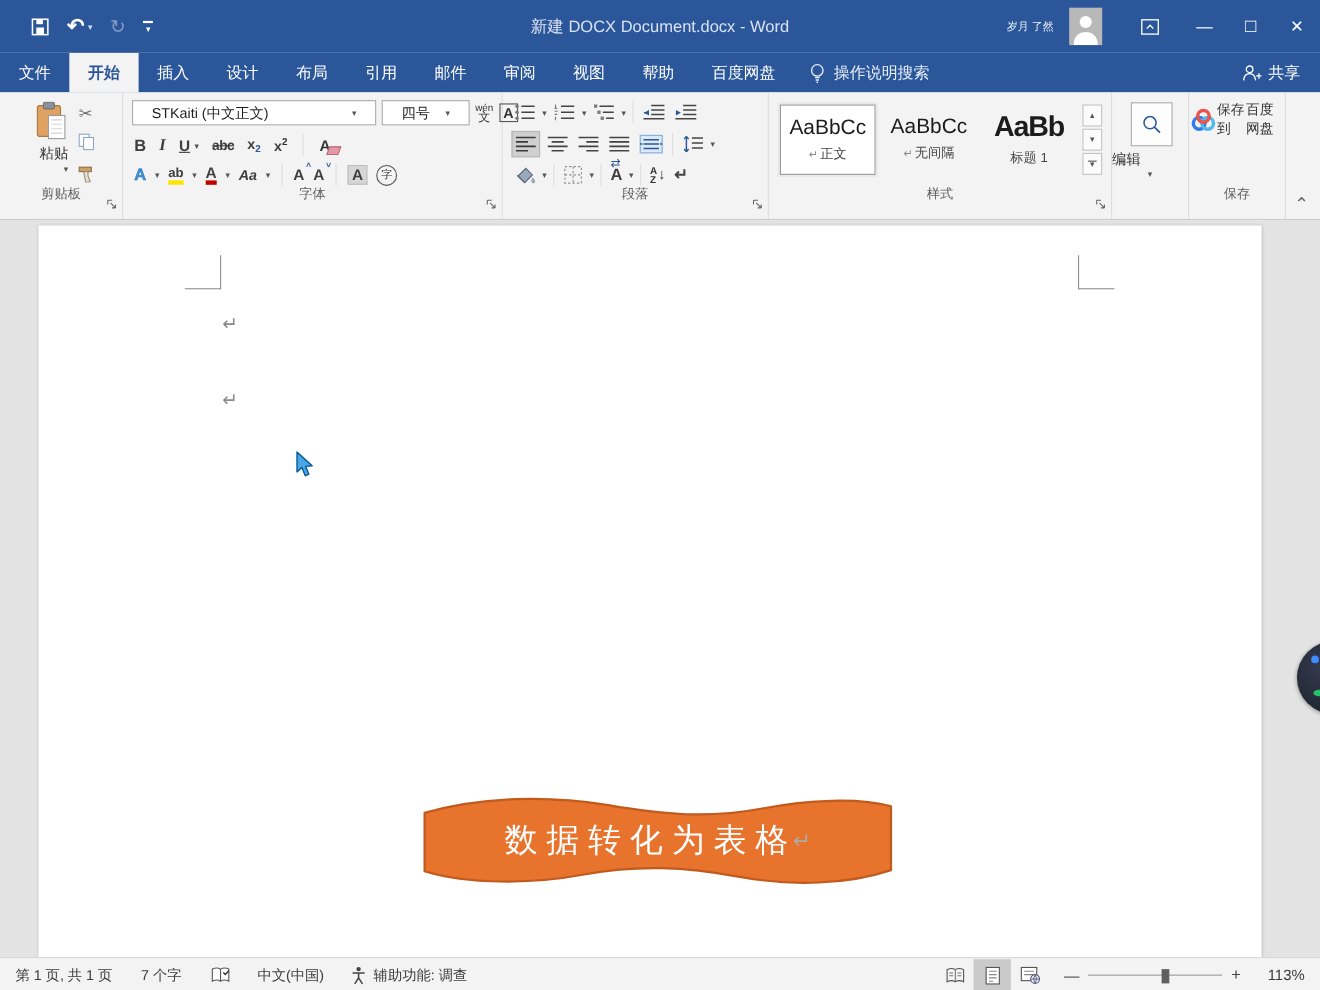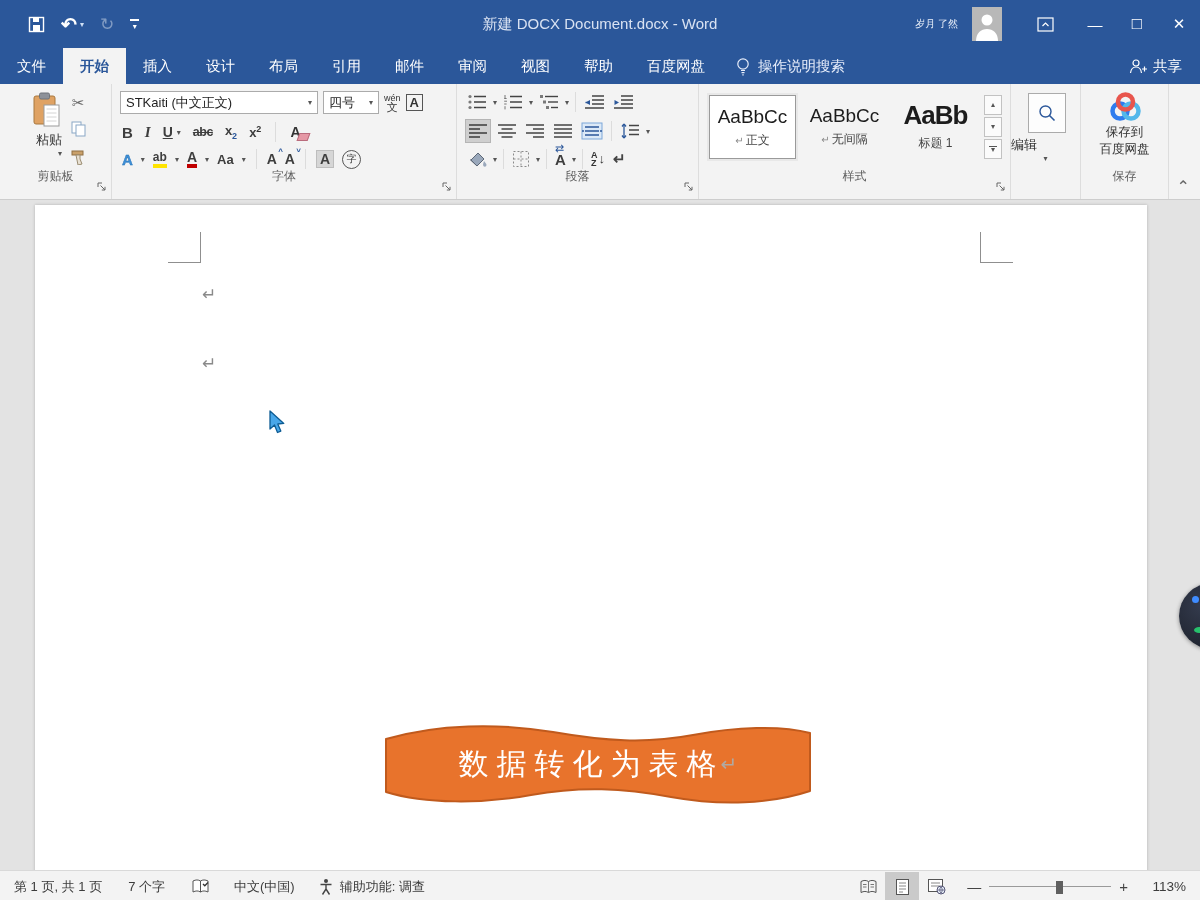--- a/index.html
+++ b/index.html
@@ -36,42 +36,42 @@
   .collapse{position:absolute;right:10px;bottom:3px;color:#666;}
   .icn{color:#3e3e3e;font-size:14px;font-weight:bold;}
   .car{font-size:8px;color:#555;}
   
   .g-clip{width:112px;}
   .paste{position:absolute;left:14px;top:8px;width:48px;text-align:right;font-size:13px;color:#333;}
   .clip-col{position:absolute;left:70px;top:10px;display:flex;flex-direction:column;gap:9px;align-items:center;}
   
   .g-font{width:345px;}
   .frow1{position:absolute;left:8px;top:7px;display:flex;align-items:center;gap:5px;}
-  .combo{background:#fff;border:1px solid #ababab;height:21px;display:flex;align-items:center;padding:0 5px;font-size:13px;color:#1f1f1f;}
+  .combo{background:#fff;border:1px solid #ababab;height:21px;display:flex;align-items:center;padding:0 17px;font-size:13px;color:#1f1f1f;}
   .combo .car{margin-left:auto;padding-left:6px;}
   .fname{width:186px;}
   .fsize{width:44px;}
   .pinyin{display:flex;flex-direction:column;align-items:center;line-height:9px;font-size:9px;color:#333;}
   .pinyin .b{font-size:11px;}
   .charborder{border:1.5px solid #555;padding:0 3px;font-size:13px;font-weight:bold;color:#333;line-height:15px;}
   .frow2{position:absolute;left:10px;top:36px;display:flex;align-items:center;gap:12px;height:24px;}
   .frow3{position:absolute;left:10px;top:62px;display:flex;align-items:center;gap:8px;height:26px;}
   .bold{font-weight:bold;font-size:15px;}
   .ital{font-style:italic;font-family:"Liberation Serif",serif;font-size:15px;}
   .unde{text-decoration:underline;font-size:14px;}
   .strike{text-decoration:line-through;font-size:12.5px;letter-spacing:-.5px;}
   .subsup{font-size:13px;}
   .subsup sub,.subsup sup{font-size:9px;color:#2b579a;}
   .subsup sup{color:#333;}
   .clearfmt{position:relative;font-size:14px;font-weight:bold;color:#333;}
   .clearfmt .eras{position:absolute;right:-8px;bottom:-1px;width:9px;height:6px;background:#e598a5;border:1px solid #b96b7c;transform:skewX(-20deg);}
   .fx{color:#3f8fd6;font-weight:bold;font-size:15px;-webkit-text-stroke:.4px #1d6db3;}
   .hl{font-size:12px;font-weight:bold;border-bottom:4px solid #ffe400;line-height:13px;}
   .fcol{font-size:14px;font-weight:bold;border-bottom:4px solid #c00000;line-height:14px;}
-  .case{font-size:13px;font-weight:bold;}
+  .case{font-size:13px;font-weight:bold;font-style:italic;}
   .growshrink{font-size:14px;font-weight:bold;position:relative;}
   .growshrink i{position:absolute;top:-5px;right:-6px;font-style:normal;font-size:8px;color:#2b579a;}
   .ashade{background:#d6d6d6;padding:0 3px;font-weight:bold;font-size:14px;border:1px solid #bdbdbd;}
   .enclose{width:17px;height:17px;border:1.2px solid #555;border-radius:50%;font-size:10px;display:flex;align-items:center;justify-content:center;color:#333;}
   .vsep{width:1px;height:20px;background:#dcdcdc;margin:0 2px;}
   
   .g-para{width:242px;}
   .prow1{position:absolute;left:8px;top:7px;display:flex;align-items:center;gap:4px;}
   .prow2{position:absolute;left:8px;top:35px;display:flex;align-items:center;gap:4px;}
   .prow3{position:absolute;left:8px;top:64px;display:flex;align-items:center;gap:4px;}
@@ -90,21 +90,21 @@
   .sname .mk{color:#888;font-size:10px;margin-right:2px;}
   .stylebtns{position:absolute;right:8px;top:11px;display:flex;flex-direction:column;gap:2px;}
   .sbtn{width:16px;height:18px;border:1px solid #c2c2c2;background:#fbfbfb;display:flex;align-items:center;justify-content:center;font-size:8px;color:#555;flex-direction:column;line-height:6px;}
   
   .g-edit{width:70px;}
   .editbtn{position:absolute;left:17px;top:9px;width:36px;height:38px;border:1px solid #ababab;background:#fdfdfd;display:flex;align-items:center;justify-content:center;}
   .editlbl{position:absolute;left:0;right:0;top:52px;text-align:left;font-size:13px;color:#333;}
   .editcar{position:absolute;left:0;right:0;top:70px;text-align:center;}
   
   .g-save{width:88px;border-right:1px solid #dddddd;}
-  .savebtn{position:absolute;left:0;right:0;top:8px;display:flex;flex-direction:column;align-items:center;font-size:12.5px;color:#333;line-height:17px;}
+  .savebtn{position:absolute;left:0;right:0;top:8px;display:flex;flex-direction:row;align-items:flex-end;font-size:12.5px;color:#333;line-height:17px;}
   .g-spacer{flex:1;border-right:none;}
   
   .docarea{position:relative;height:670px;background:#e3e3e3;overflow:hidden;}
   .page{position:absolute;left:35px;top:5px;width:1112px;height:700px;background:#fff;box-shadow:0 0 3px rgba(0,0,0,.22);}
   .cmark{position:absolute;width:32px;height:30px;}
   .cmark.tl{left:168px;top:32px;border-right:1px solid #8f8f8f;border-bottom:1px solid #8f8f8f;}
   .cmark.tr{left:980px;top:32px;border-left:1px solid #8f8f8f;border-bottom:1px solid #8f8f8f;}
   .pmark{position:absolute;color:#8a8a8a;font-size:17px;}
   .banner{position:absolute;left:383px;top:521px;width:430px;height:86px;}
   .banner svg{position:absolute;left:0;top:0;}

